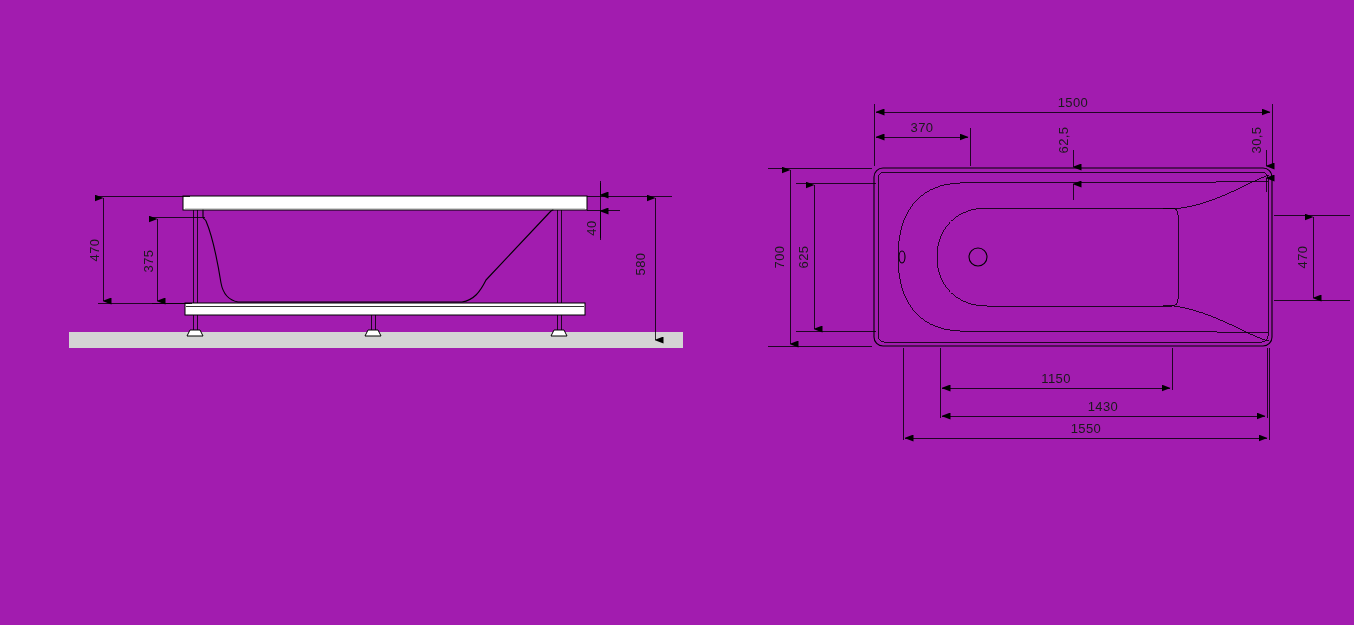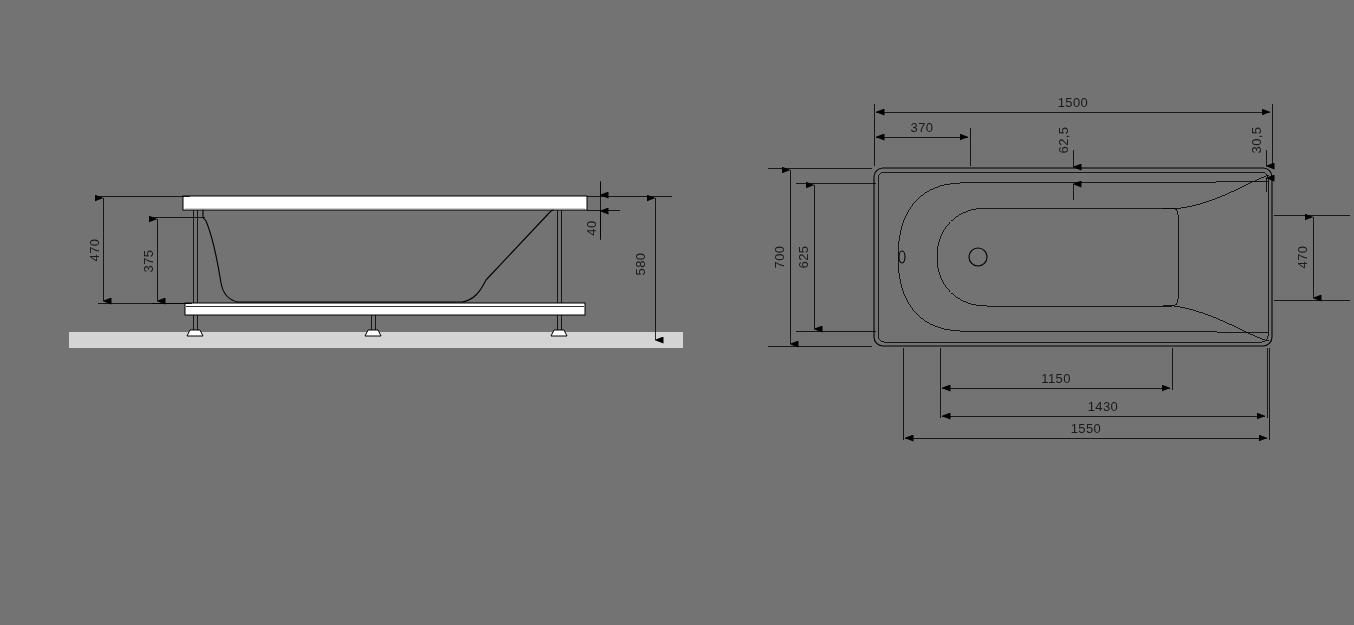--- a/index.html
+++ b/index.html
@@ -11,21 +11,21 @@
   body {
     width: 1354px;
     height: 625px;
     font-family: "Liberation Sans", sans-serif;
     overflow: hidden;
   }
   #drawing-canvas {
     position: relative;
     width: 1354px;
     height: 625px;
-    background: #737373;
+    background: #a21caf;
   }
   svg.cad {
     position: absolute;
     top: 0;
     left: 0;
     width: 1354px;
     height: 625px;
   }
   .dim-text {
     font-family: "Liberation Sans", sans-serif;

